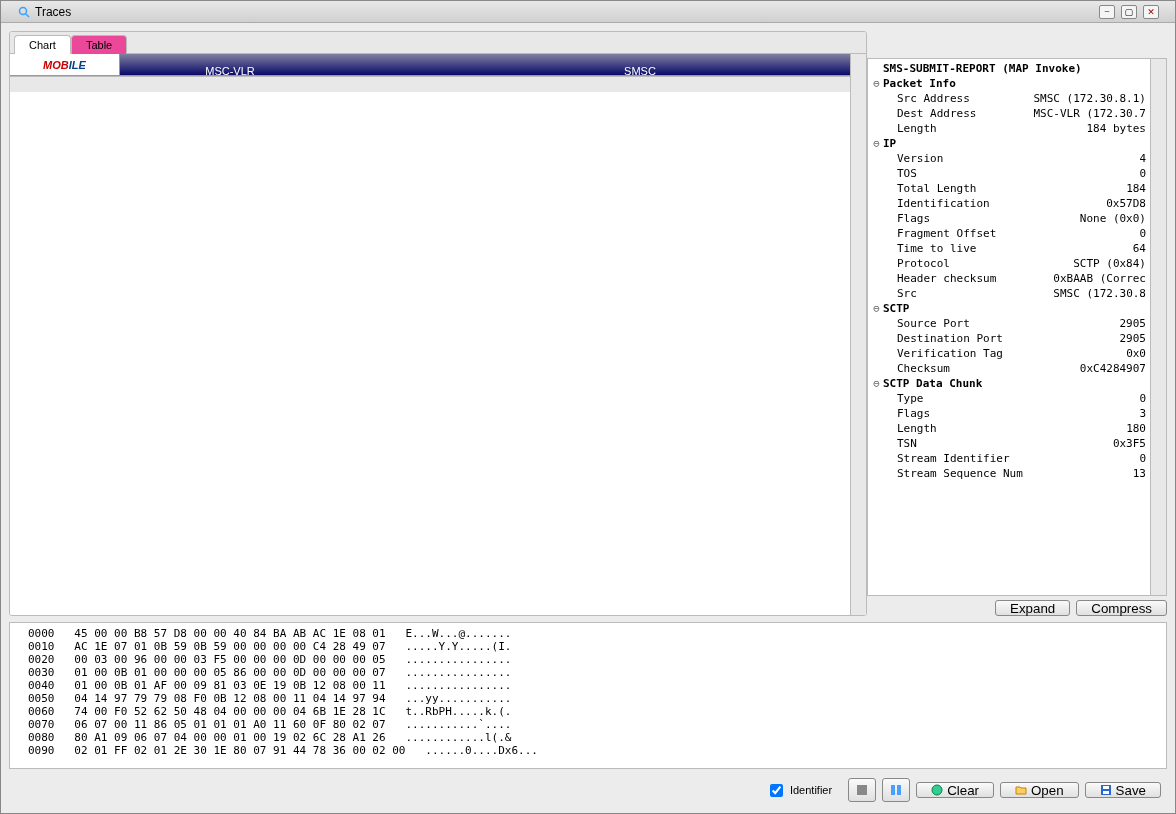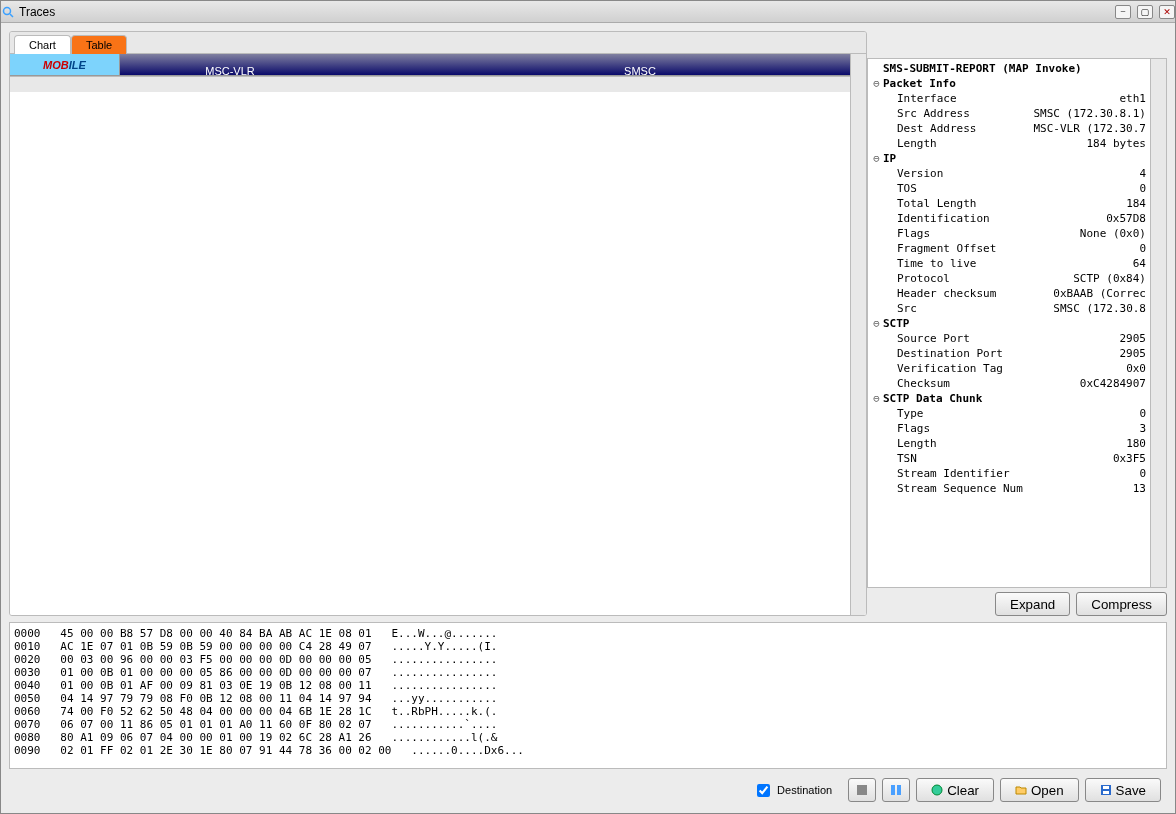--- a/index.html
+++ b/index.html
@@ -1,54 +1,54 @@
 <!DOCTYPE html>
 <html><head>
 <meta charset="utf-8">
 <style>
   * { box-sizing: border-box; }
   html, body { margin: 0; padding: 0; height: 100%; font-family: Tahoma, Verdana, sans-serif; font-size: 11px; }
   body { background: #ececec; }
   .window { width: 1176px; height: 814px; display: flex; flex-direction: column; border: 1px solid #888; }
-  .titlebar { height: 22px; background: linear-gradient(#e8e8e8,#d0d0d0); border-bottom:1px solid #aaa; display:flex; align-items:center; padding:0 0; gap:4px;}
+  .titlebar { height: 22px; background: linear-gradient(#e8e8e8,#d0d0d0); border-bottom:1px solid #aaa; display:flex; align-items:center; padding:0 16px; gap:4px;}
   .titlebar .icon { width:14px; height:14px; display:inline-flex; align-items:center; justify-content:center;}
   .titlebar .title { font-size:12px; color:#000; flex:1; }
   .titlebar .winbtn { width:16px; height:14px; border:1px solid #888; background:#f5f5f5; display:inline-flex; align-items:center; justify-content:center; font-size:9px; margin-left:2px; border-radius:2px;}
   .content { flex:1; display:flex; flex-direction:column; padding:8px; gap:6px; overflow:hidden;}
   .upper { display:flex; gap:0; height: 590px; }
   .chart-pane { flex:1; display:flex; flex-direction:column; border:1px solid #bbb; border-radius:3px; overflow:hidden;}
   .tabs { display:flex; background:#e8e8e8; border-bottom:1px solid #bbb; padding:2px 4px 0 4px; gap:0;}
-  .tab { padding:3px 14px; border:1px solid #bbb; border-bottom:none; background:#f97316; cursor:pointer; position:relative; top:1px; border-top-left-radius:4px; border-top-right-radius:4px;}
+  .tab { padding:3px 14px; border:1px solid #bbb; border-bottom:none; background:#ec4899; cursor:pointer; position:relative; top:1px; border-top-left-radius:4px; border-top-right-radius:4px;}
   .tab.active { background:#fff; }
   .chart-body { flex:1; display:flex; overflow:hidden; background:#fff;}
   .chart-inner { flex:1; overflow:hidden; position:relative;}
   .chart-header-row { height:22px; display:flex; background:#d0d8e8; border-bottom:1px solid #999;}
-  .chart-left-header { width:110px; display:flex; align-items:center; justify-content:center; background:#7dd3fc; border-right:1px solid #999;}
+  .chart-left-header { width:110px; display:flex; align-items:center; justify-content:center; background:#ffffff; border-right:1px solid #999;}
   .chart-lanes-header { flex:1; position:relative; background: linear-gradient(#8080a0,#0a0a6a); color:#fff;}
   .chart-diagram-wrap { flex:1; position:relative; overflow:hidden; display:flex; flex-direction:column;}
   .chart-diagram { flex:1; position:relative; background: linear-gradient(#050560, #0a2680 60%, #1a3aa0); overflow:hidden;}
   .lane-line { position:absolute; top:0; bottom:0; width:0; border-left:2px dotted #fff;}
   .vscroll { width:16px; background:#e8e8e8; border-left:1px solid #bbb;}
   .hscroll { height:16px; background:#e8e8e8; border-top:1px solid #bbb;}
   .logo { font-weight:bold; font-style:italic; font-size:11px; }
   .logo-m1 { color:#c00; }
   .logo-m2 { color:#048; }
   .right-pane { width:300px; display:flex; flex-direction:column; gap:4px;margin-top:27px;}
   .tree-box { flex:1; border:1px solid #bbb; background:#fff; overflow:hidden; display:flex;}
   .tree-inner { flex:1; overflow:auto; padding:2px 4px; font-family:"DejaVu Sans Mono",Consolas,monospace; font-size:11px;}
   .tree-row { white-space:nowrap; line-height:15px; display:flex;}
   .tree-row .expander { display:inline-block; width:9px; text-align:center; color:#666; margin-right:2px;}
   .tree-row .key { display:inline-block; }
   .tree-row .val { display:inline-block; margin-left:auto; padding-left:8px;}
   .tree-row.header .key { font-weight:bold; }
   .tree-indent-0 { padding-left:0px; }
   .tree-indent-1 { padding-left:14px; }
-  .btn { height:24px; padding:4px 14px; border:1px solid #888; background:linear-gradient(#fafafa,#e0e0e0); border-radius:3px; cursor:pointer; display:inline-flex; align-items:center; gap:4px;}
+  .btn { height:16px; padding:4px 14px; border:1px solid #888; background:linear-gradient(#fafafa,#e0e0e0); border-radius:3px; cursor:pointer; display:inline-flex; align-items:center; gap:4px;}
   .right-buttons { display:flex; gap:6px; justify-content:flex-end;}
-  .hex-pane { height:148px; border:1px solid #bbb; background:#fff; padding:4px 4px; font-family:"DejaVu Sans Mono",Consolas,monospace; font-size:11px; white-space:pre; overflow:auto; position:relative;}
+  .hex-pane { height:148px; border:1px solid #bbb; background:#fff; padding:4px 18px; font-family:"DejaVu Sans Mono",Consolas,monospace; font-size:11px; white-space:pre; overflow:auto; position:relative;}
   .footer { height:30px; display:flex; align-items:center; justify-content:flex-end; gap:6px; padding:0 6px;}
   .footer .checkbox { display:inline-flex; align-items:center; gap:4px; margin-right:10px;}
   .footer input[type=checkbox]{ width:13px; height:13px; }
   .iconbtn { width:28px; height:24px; border:1px solid #888; background:linear-gradient(#fafafa,#e0e0e0); border-radius:3px; display:inline-flex; align-items:center; justify-content:center; cursor:pointer;}
   .lane-label { position:absolute; top:11px; color:#fff; font-weight:normal; transform:translateX(-50%);}
 </style>
 </head>
 <body>
 
 <div class="window">
@@ -102,25 +102,20 @@
               <div class="tree-row tree-indent-0 header">
                 <span class="expander"></span>
                 <span class="key">SMS-SUBMIT-REPORT (MAP Invoke)</span>
               </div>
               <div class="tree-row tree-indent-0 header">
                 <span class="expander">⊖</span>
                 <span class="key">Packet Info</span>
               </div>
               <div class="tree-row tree-indent-1">
                 <span class="expander"></span>
-                <span class="key">Interface</span>
-                <span class="val">eth1</span>
-              </div>
-              <div class="tree-row tree-indent-1">
-                <span class="expander"></span>
                 <span class="key">Src Address</span>
                 <span class="val">SMSC (172.30.8.1)</span>
               </div>
               <div class="tree-row tree-indent-1">
                 <span class="expander"></span>
                 <span class="key">Dest Address</span>
                 <span class="val">MSC-VLR (172.30.7</span>
               </div>
               <div class="tree-row tree-indent-1">
                 <span class="expander"></span>
@@ -257,21 +252,21 @@
 0040   01 00 0B 01 AF 00 09 81 03 0E 19 0B 12 08 00 11   ................
 0050   04 14 97 79 79 08 F0 0B 12 08 00 11 04 14 97 94   ...yy...........
 0060   74 00 F0 52 62 50 48 04 00 00 00 04 6B 1E 28 1C   t..RbPH.....k.(.
 0070   06 07 00 11 86 05 01 01 01 A0 11 60 0F 80 02 07   ...........`....
 0080   80 A1 09 06 07 04 00 00 01 00 19 02 6C 28 A1 26   ............l(.&amp;
 0090   02 01 FF 02 01 2E 30 1E 80 07 91 44 78 36 00 02 00   ......0....Dx6...</div>
 
     <div class="footer">
       <label class="checkbox">
         <input type="checkbox" checked="" style="">
-        <span>Destination</span>
+        <span>Identifier</span>
       </label>
       <div class="iconbtn">
         <svg width="12" height="12">
             <rect x="1" y="1" width="10" height="10" fill="#888"></rect>
           </svg>
       </div>
       <div class="iconbtn">
         <svg width="12" height="12">
             <rect x="1" y="1" width="4" height="10" fill="#4aa0ff"></rect>
             <rect x="7" y="1" width="4" height="10" fill="#4aa0ff"></rect>

